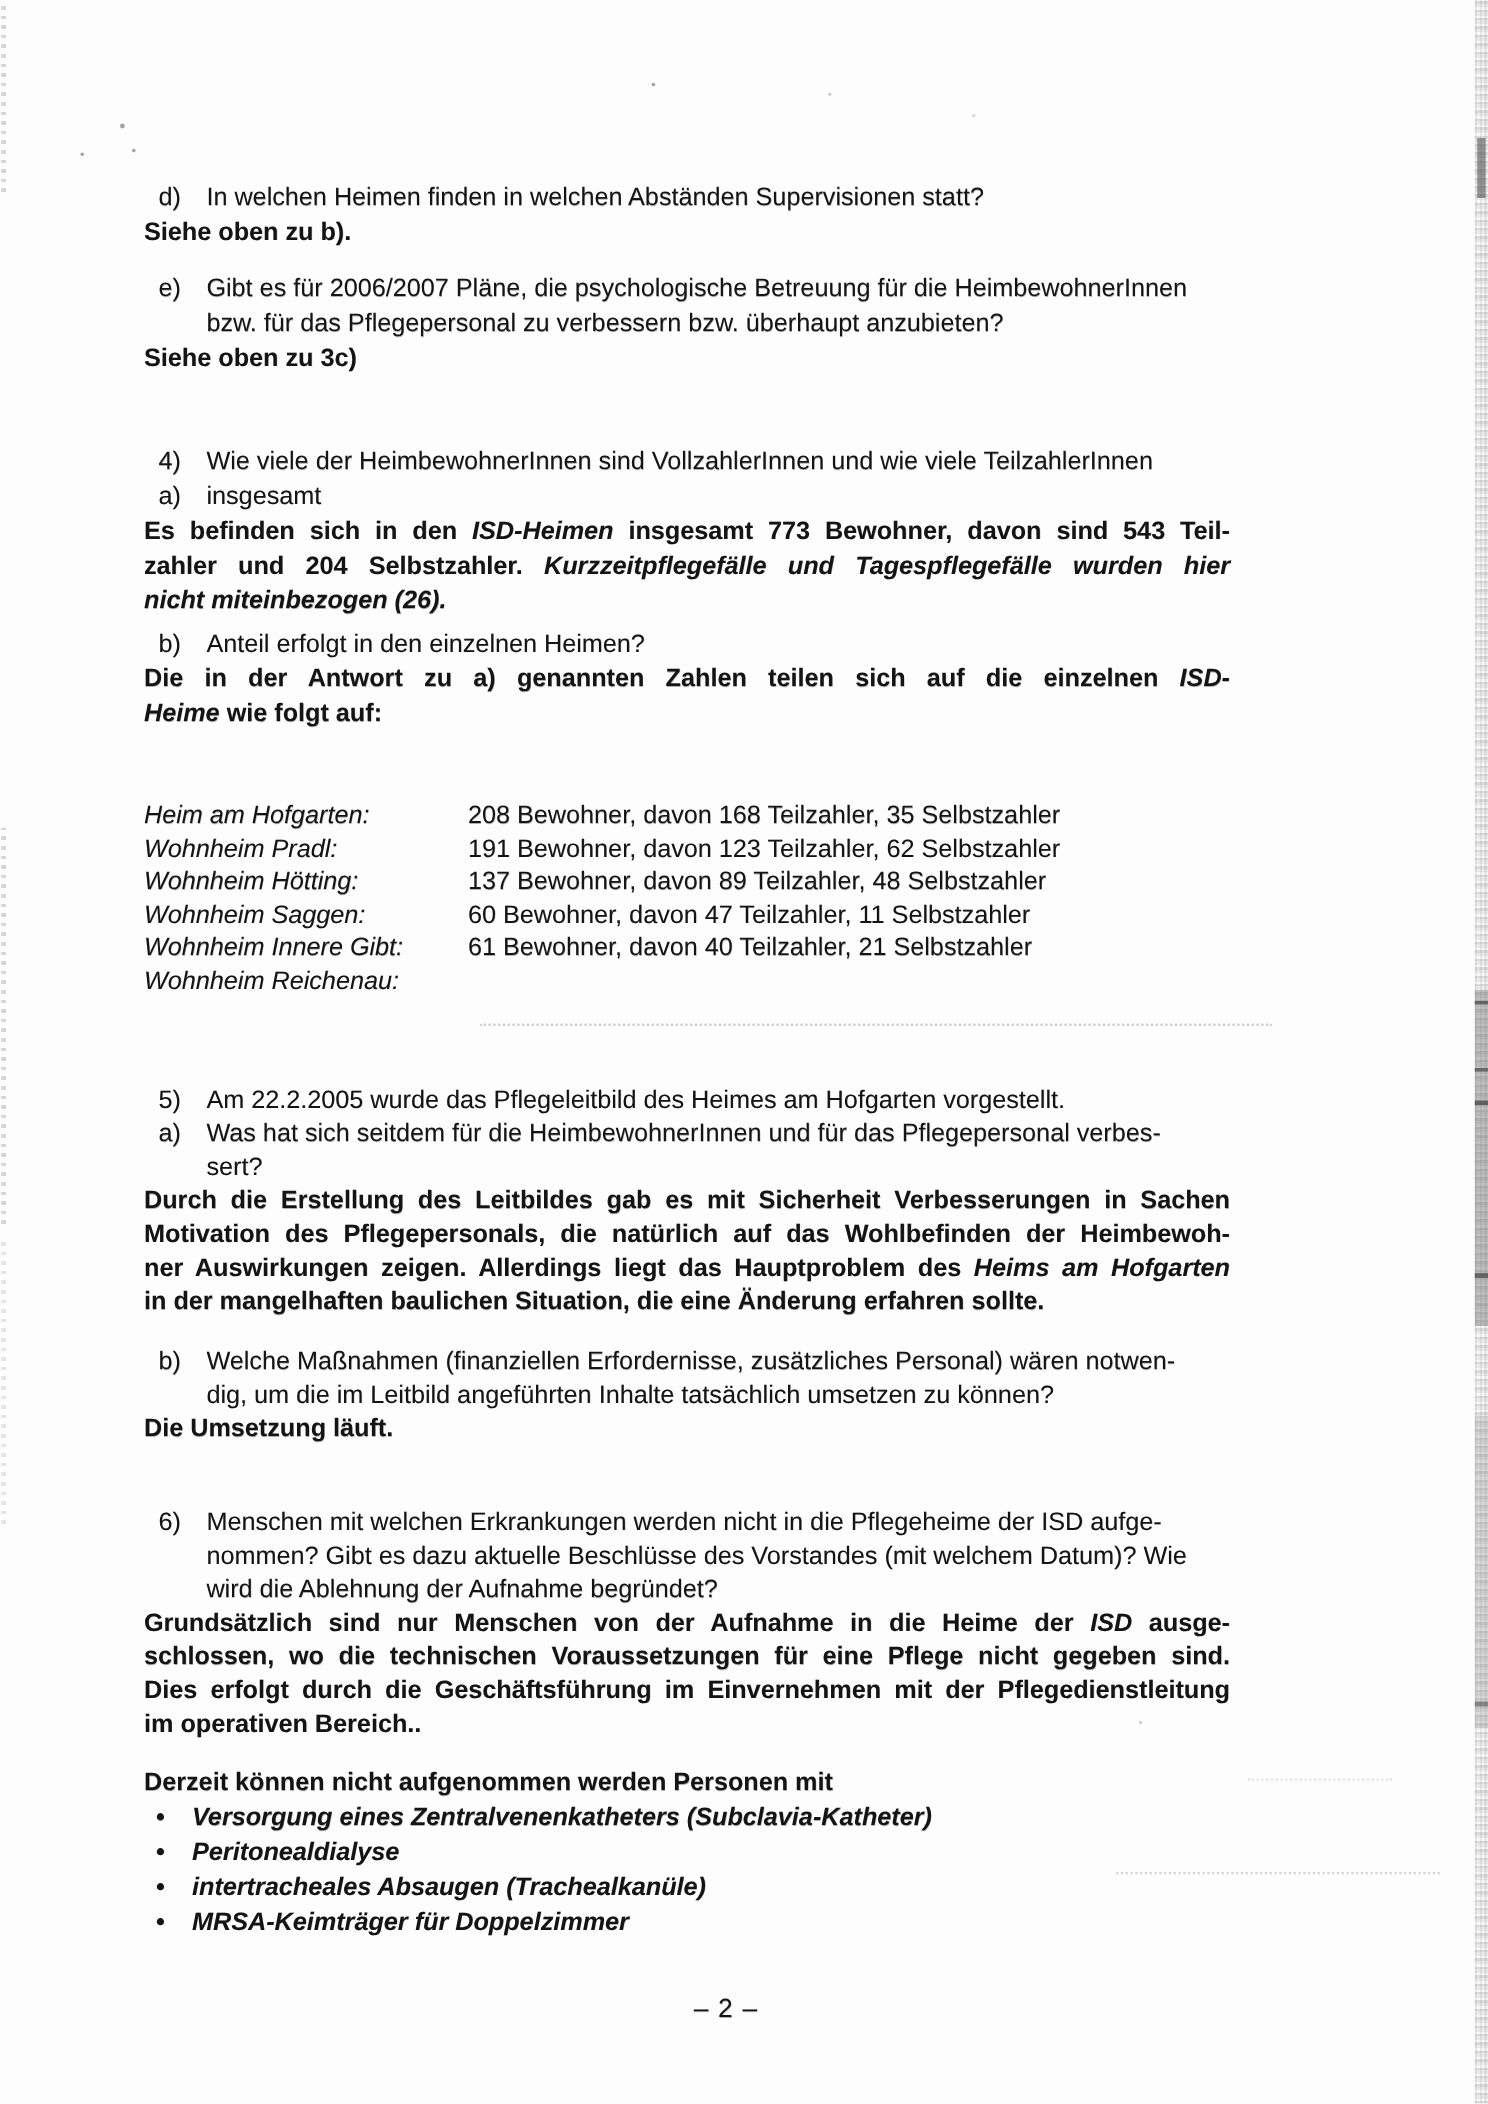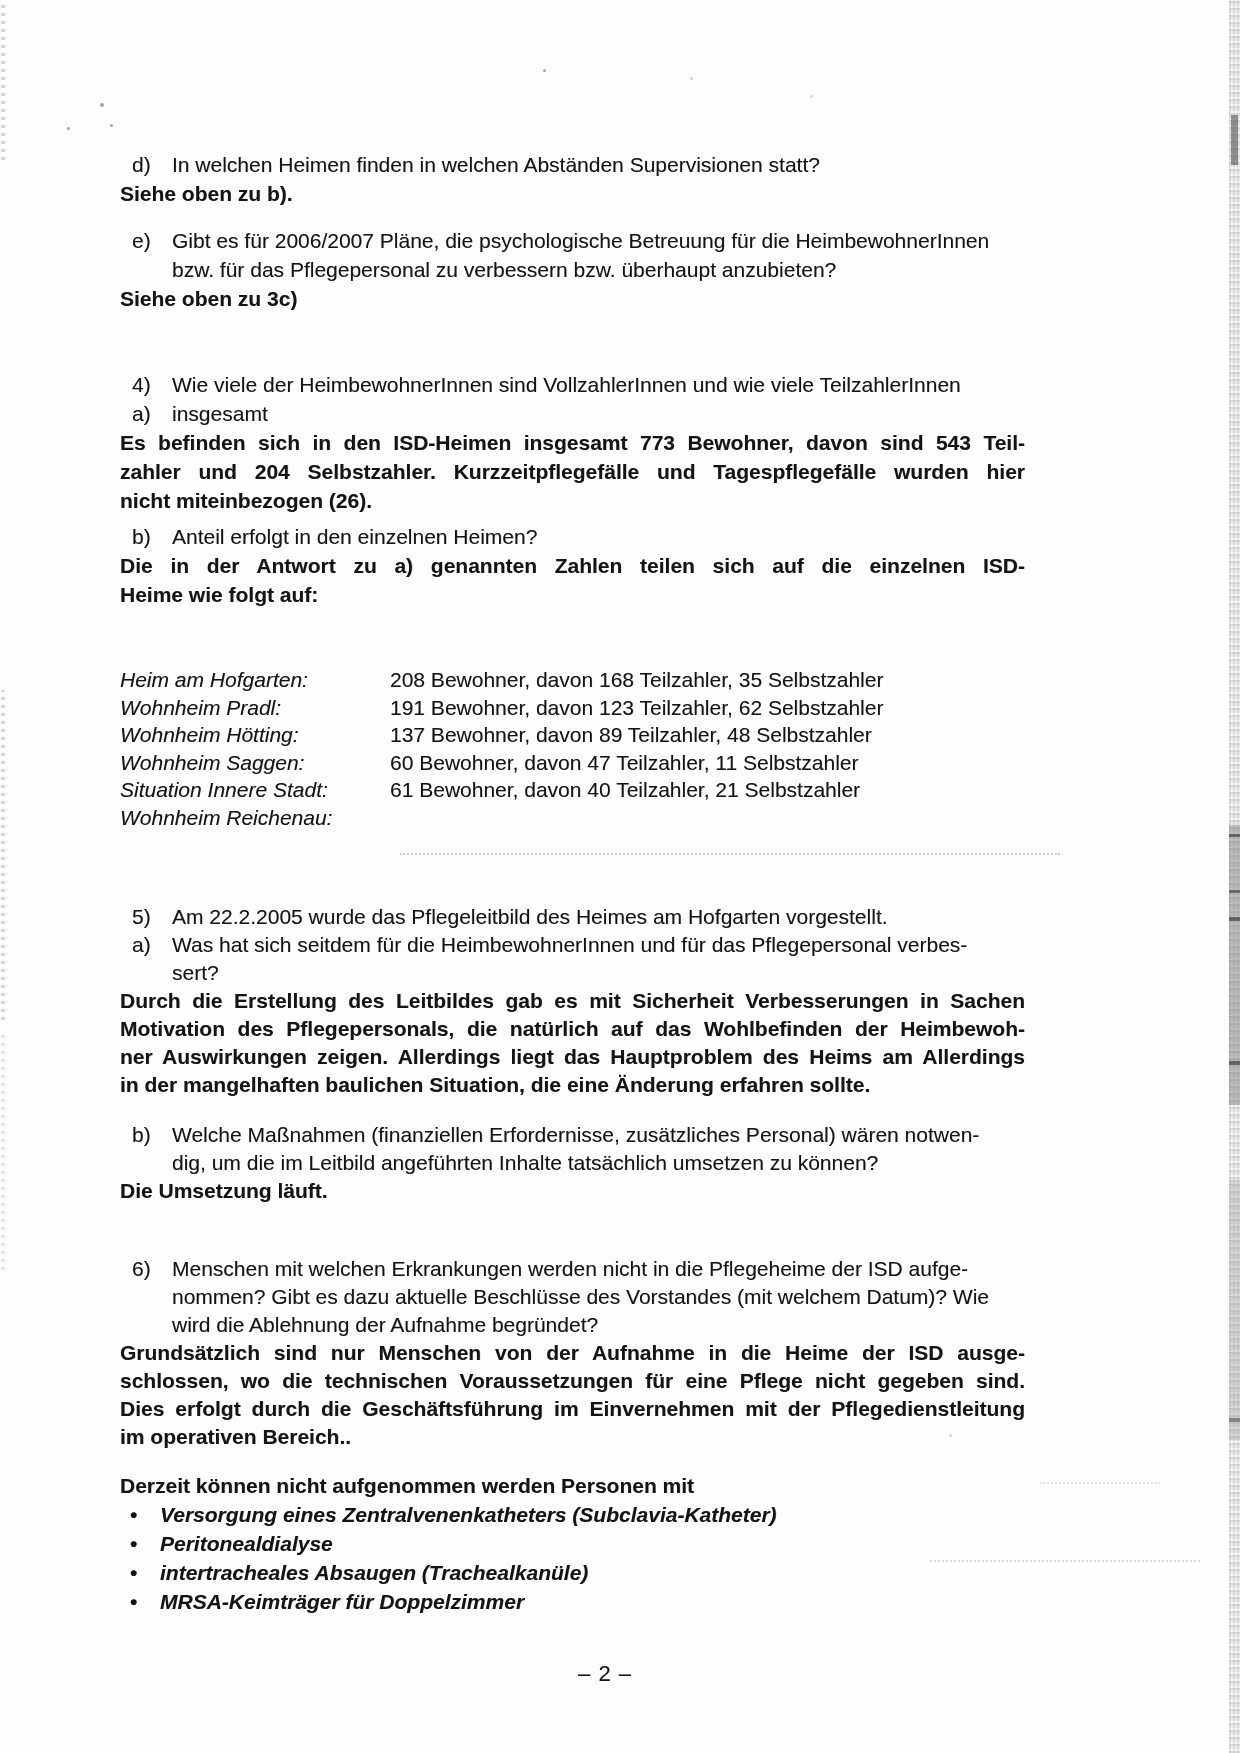--- a/index.html
+++ b/index.html
@@ -16,21 +16,21 @@
   .sec{
     position:absolute;left:120px;width:905px;
     font-size:21px;line-height:28px;
     text-shadow:0.3px 0.3px 0 rgba(0,0,0,0.30);
   }
   .lh29{line-height:29px;}
   .lh275{line-height:27.5px;}
   .qrow{position:relative;padding-left:52px;}
   .qlabel{position:absolute;left:12px;top:0;}
   .ans{font-weight:bold;}
-  .it{}
+  .it{font-style:italic;}
   .jl{text-align:justify;text-align-last:justify;}
   .homes-row{display:flex;font-weight:normal;}
   .home-name{width:270px;flex:none;font-style:italic;}
   .bullet-row{position:relative;padding-left:40px;font-weight:bold;font-style:italic;}
   .bullet{position:absolute;left:10px;top:0;font-style:normal;}
   .page-num{
     position:absolute;top:1661px;left:0;width:1240px;
     text-align:center;font-size:22px;letter-spacing:1px;
     transform:translateX(-15px);
     text-shadow:0.3px 0.3px 0 rgba(0,0,0,0.30);
@@ -111,41 +111,41 @@
     </div>
     <div class="homes-row">
       <span class="home-name">Wohnheim Hötting:</span>
       <span class="home-stats">137 Bewohner, davon 89 Teilzahler, 48 Selbstzahler</span>
     </div>
     <div class="homes-row">
       <span class="home-name">Wohnheim Saggen:</span>
       <span class="home-stats">60 Bewohner, davon 47 Teilzahler, 11 Selbstzahler</span>
     </div>
     <div class="homes-row">
-      <span class="home-name">Situation Innere Stadt:</span>
+      <span class="home-name">Wohnheim Innere Gibt:</span>
       <span class="home-stats">61 Bewohner, davon 40 Teilzahler, 21 Selbstzahler</span>
     </div>
     <div class="homes-row">
       <span class="home-name">Wohnheim Reichenau:</span>
     </div>
   </div>
 
   <div class="sec" style="top:903px">
     <div class="qrow">
       <span class="qlabel">5)</span>
       <span>Am 22.2.2005 wurde das Pflegeleitbild des Heimes am Hofgarten vorgestellt.</span>
     </div>
     <div class="qrow">
       <span class="qlabel">a)</span>
       <span><span>Was hat sich seitdem für die HeimbewohnerInnen und für das Pflegepersonal verbes-</span><br>
       <span>sert?</span></span>
     </div>
     <div class="ans jl">Durch die Erstellung des Leitbildes gab es mit Sicherheit Verbesserungen in Sachen</div>
     <div class="ans jl">Motivation des Pflegepersonals, die natürlich auf das Wohlbefinden der Heimbewoh-</div>
-    <div class="ans jl"><span>ner Auswirkungen zeigen. Allerdings liegt das Hauptproblem des </span><span class="it">Heims am Allerdings</span></div>
+    <div class="ans jl"><span>ner Auswirkungen zeigen. Allerdings liegt das Hauptproblem des </span><span class="it">Heims am Hofgarten</span></div>
     <div class="ans">in der mangelhaften baulichen Situation, die eine Änderung erfahren sollte.</div>
   </div>
 
   <div class="sec" style="top:1121px">
     <div class="qrow">
       <span class="qlabel">b)</span>
       <span><span>Welche Maßnahmen (finanziellen Erfordernisse, zusätzliches Personal) wären notwen-</span><br>
       <span>dig, um die im Leitbild angeführten Inhalte tatsächlich umsetzen zu können?</span></span>
     </div>
     <div class="ans">Die Umsetzung läuft.</div>

